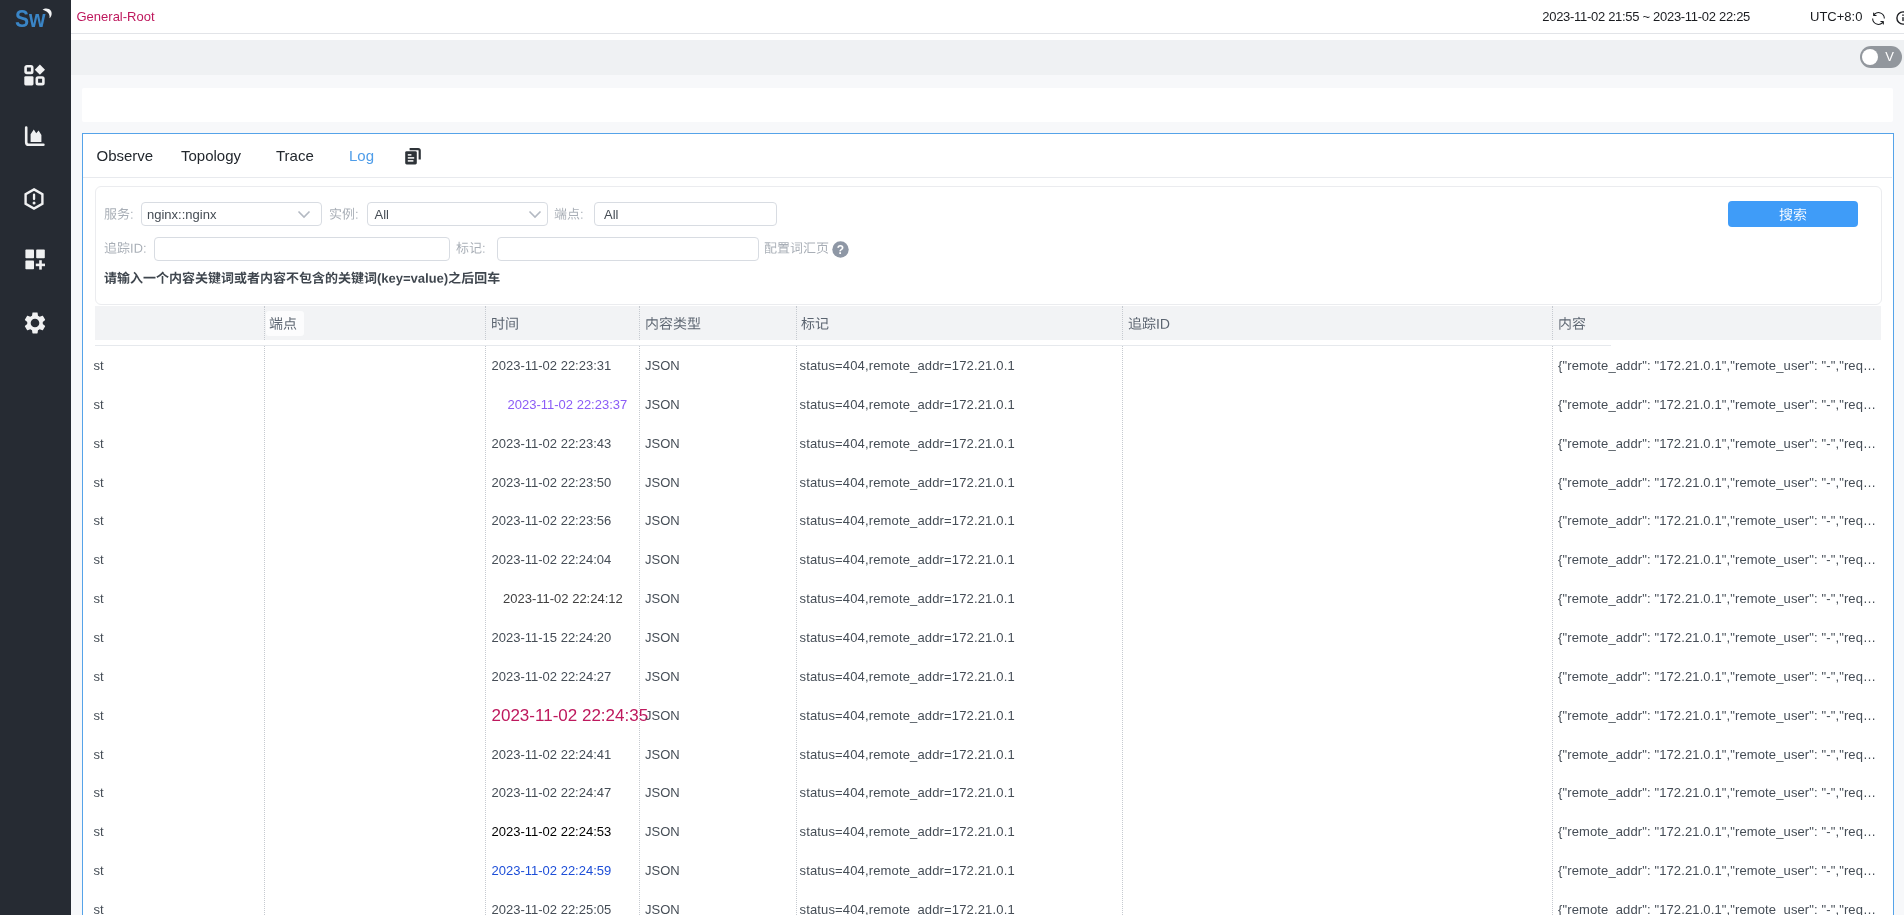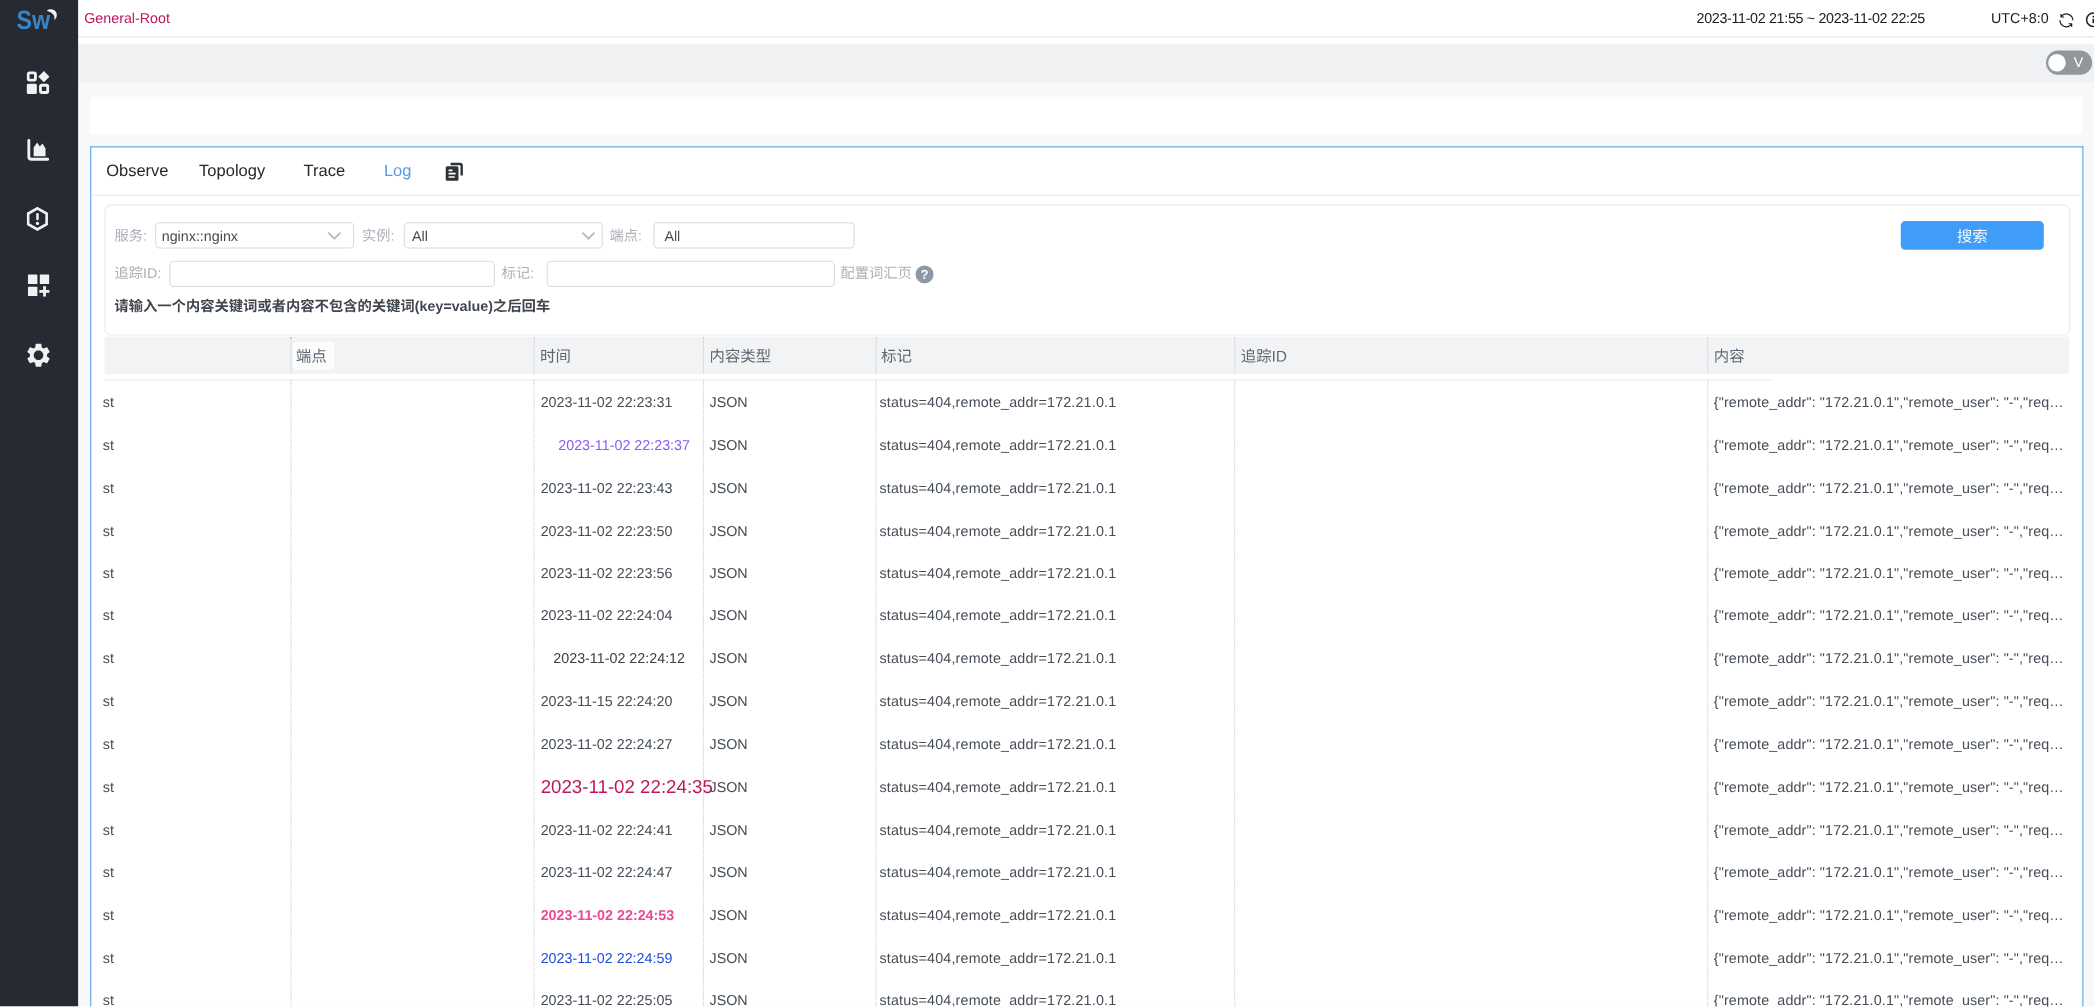--- a/index.html
+++ b/index.html
@@ -207,21 +207,21 @@
 <div class="abs" style="left:491.5px;top:734.5px;font-size:13px;color:#454d56;height:39px;line-height:39px;">2023-11-02 22:24:41</div>
 <div class="abs" style="left:645px;top:734.5px;font-size:13px;color:#454d56;height:39px;line-height:39px;">JSON</div>
 <div class="abs" style="left:799.5px;top:734.5px;letter-spacing:0.15px;font-size:13px;color:#454d56;height:39px;line-height:39px;">status=404,remote_addr=172.21.0.1</div>
 <div class="abs" style="left:1558px;top:734.5px;letter-spacing:0.12px;font-size:13px;color:#454d56;height:39px;line-height:39px;white-space:nowrap">{"remote_addr": "172.21.0.1","remote_user": "-","req…</div>
 <div class="abs" style="left:93.5px;top:773.4px;font-size:13px;color:#454d56;height:39px;line-height:39px;">st</div>
 <div class="abs" style="left:491.5px;top:773.4px;font-size:13px;color:#454d56;height:39px;line-height:39px;">2023-11-02 22:24:47</div>
 <div class="abs" style="left:645px;top:773.4px;font-size:13px;color:#454d56;height:39px;line-height:39px;">JSON</div>
 <div class="abs" style="left:799.5px;top:773.4px;letter-spacing:0.15px;font-size:13px;color:#454d56;height:39px;line-height:39px;">status=404,remote_addr=172.21.0.1</div>
 <div class="abs" style="left:1558px;top:773.4px;letter-spacing:0.12px;font-size:13px;color:#454d56;height:39px;line-height:39px;white-space:nowrap">{"remote_addr": "172.21.0.1","remote_user": "-","req…</div>
 <div class="abs" style="left:93.5px;top:812.2px;font-size:13px;color:#454d56;height:39px;line-height:39px;">st</div>
-<div class="abs" style="left:491.5px;top:812.2px;font-size:13px;color:#ec4899;height:39px;line-height:39px;font-weight:bold;">2023-11-02 22:24:53</div>
+<div class="abs" style="left:491.5px;top:812.2px;font-size:13px;color:#000000;height:39px;line-height:39px;">2023-11-02 22:24:53</div>
 <div class="abs" style="left:645px;top:812.2px;font-size:13px;color:#454d56;height:39px;line-height:39px;">JSON</div>
 <div class="abs" style="left:799.5px;top:812.2px;letter-spacing:0.15px;font-size:13px;color:#454d56;height:39px;line-height:39px;">status=404,remote_addr=172.21.0.1</div>
 <div class="abs" style="left:1558px;top:812.2px;letter-spacing:0.12px;font-size:13px;color:#454d56;height:39px;line-height:39px;white-space:nowrap">{"remote_addr": "172.21.0.1","remote_user": "-","req…</div>
 <div class="abs" style="left:93.5px;top:851.0px;font-size:13px;color:#454d56;height:39px;line-height:39px;">st</div>
 <div class="abs" style="left:491.5px;top:851.0px;font-size:13px;color:#1d4ed8;height:39px;line-height:39px;">2023-11-02 22:24:59</div>
 <div class="abs" style="left:645px;top:851.0px;font-size:13px;color:#454d56;height:39px;line-height:39px;">JSON</div>
 <div class="abs" style="left:799.5px;top:851.0px;letter-spacing:0.15px;font-size:13px;color:#454d56;height:39px;line-height:39px;">status=404,remote_addr=172.21.0.1</div>
 <div class="abs" style="left:1558px;top:851.0px;letter-spacing:0.12px;font-size:13px;color:#454d56;height:39px;line-height:39px;white-space:nowrap">{"remote_addr": "172.21.0.1","remote_user": "-","req…</div>
 <div class="abs" style="left:93.5px;top:889.9px;font-size:13px;color:#454d56;height:39px;line-height:39px;">st</div>
 <div class="abs" style="left:491.5px;top:889.9px;font-size:13px;color:#454d56;height:39px;line-height:39px;">2023-11-02 22:25:05</div>

